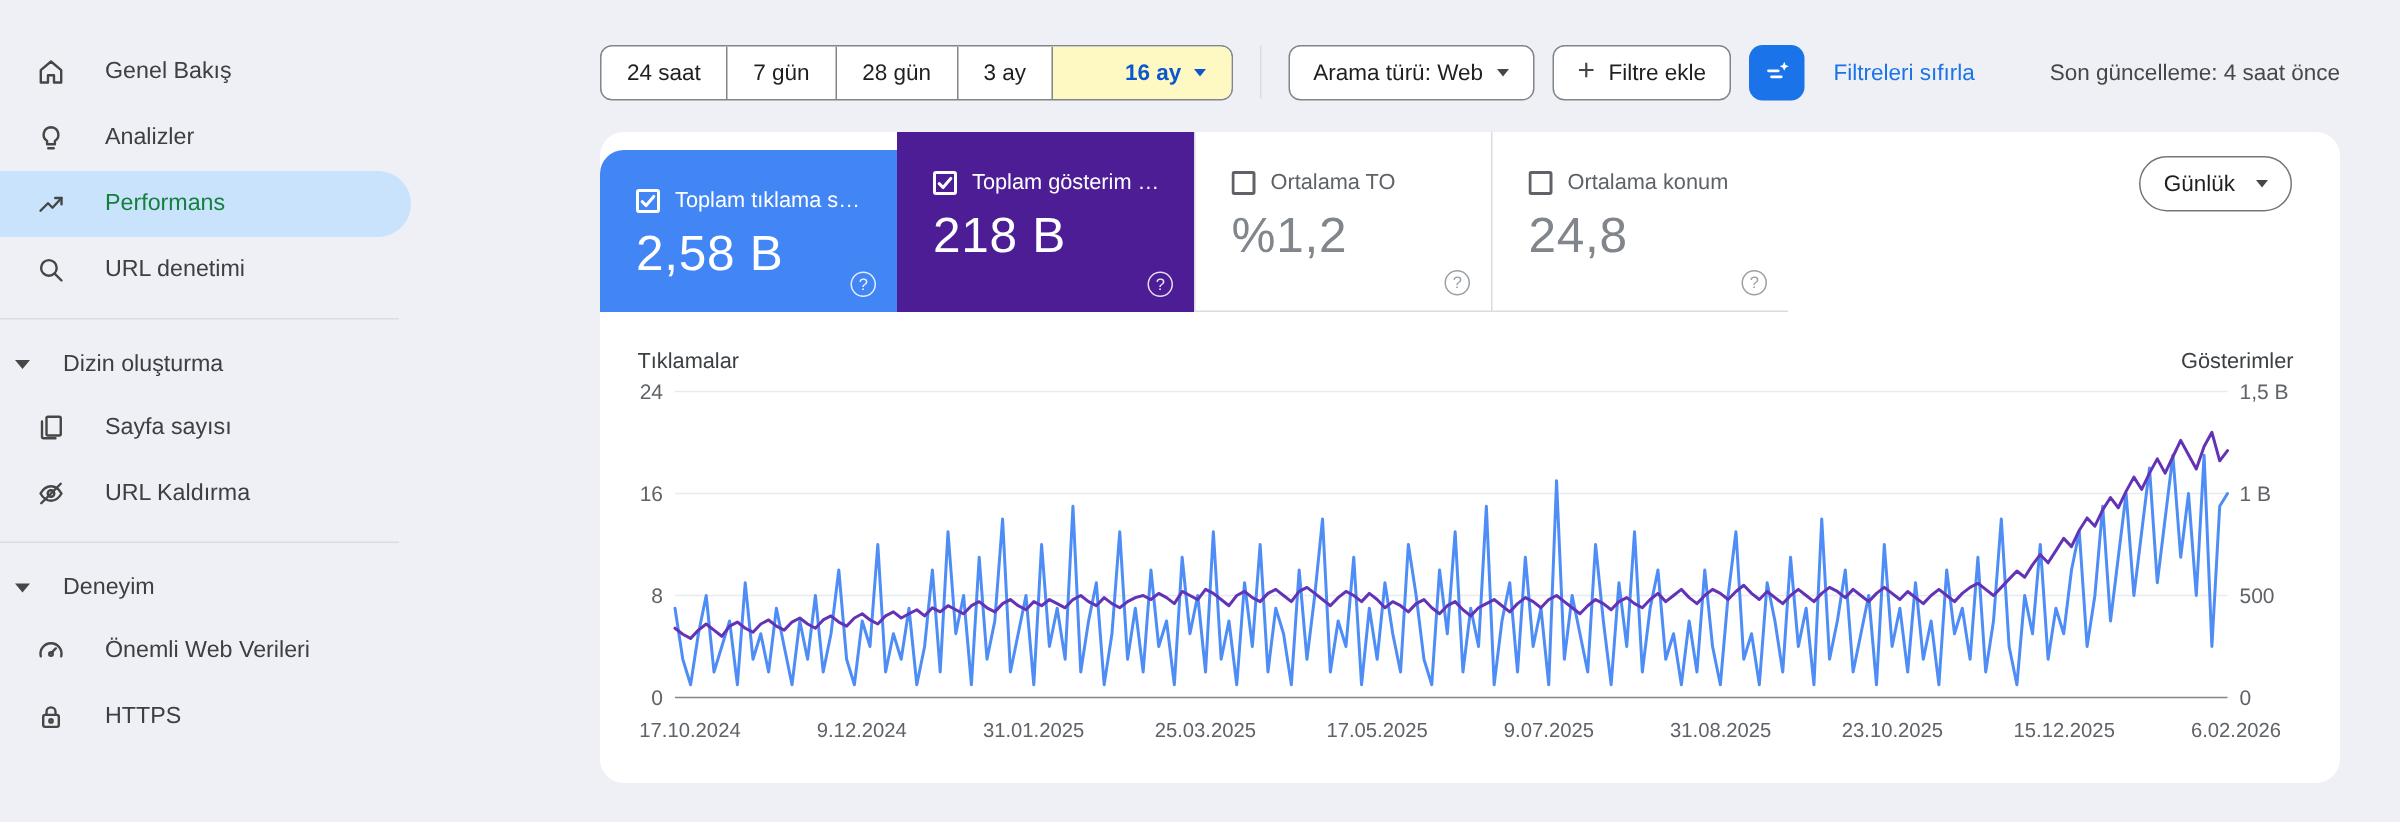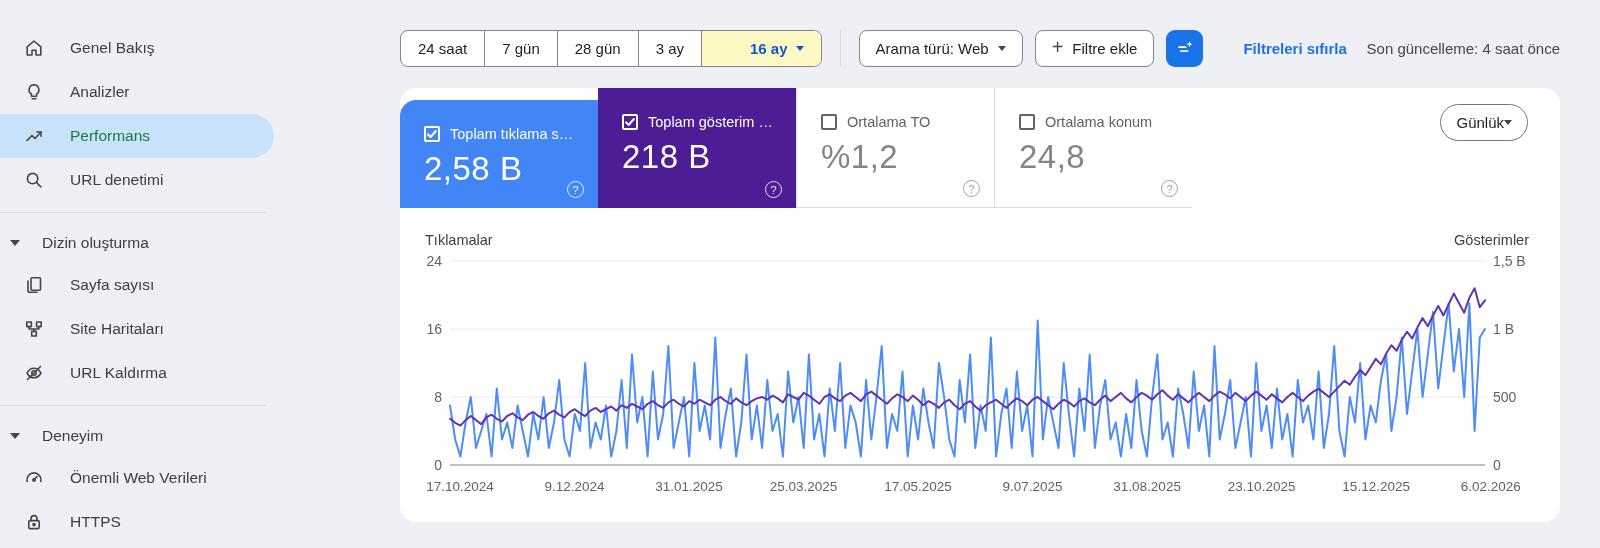--- a/index.html
+++ b/index.html
@@ -39,21 +39,21 @@
   .pill-btn {
     display:flex; align-items:center; gap:9px; height:37px; padding:15px 16px;
     background:#fff; border:1px solid #80868b; border-radius:8px;
     font-size:15px; color:#1f1f1f; cursor:pointer; white-space:nowrap;
   }
   .plus { font-size:20px; color:#444746; line-height:1; margin-top:-2px; }
   .icon-btn-blue {
     width:37px; height:37px; border-radius:9px; background:#1a73e8; border:none;
     margin-left:12px; display:flex; align-items:center; justify-content:center; cursor:pointer;
   }
-  .reset-link { margin-left:40px; color:#1a73e8; font-size:15px; font-weight:bold; cursor:pointer; white-space:nowrap; }
+  .reset-link { margin-left:19px; color:#1a73e8; font-size:15px; font-weight:normal; cursor:pointer; white-space:nowrap; }
   .last-update { margin-left:auto; font-size:15px; color:#474747; white-space:nowrap; }
   
   .panel { background:#fff; border-radius:16px; height:434px; overflow:hidden; }
   .cards-row { display:flex; height:120px; position:relative; }
   .card { width:198px; padding:26px 0 0 24px; position:relative; cursor:pointer; }
   .card-blue { background:#4285f4; color:#fff; border-top-left-radius:16px;margin-top:12px; }
   .card-purple { background:#4c1d95; color:#fff; }
   .card-white { background:#fff; border-left:1px solid #dadce0; border-bottom:1px solid #dadce0; color:#5f6368; }
   .card-white:last-of-type { border-right:1px solid #dadce0; }
   .card-top { display:flex; align-items:center; gap:10px; font-size:14.5px; white-space:nowrap; overflow:hidden; }
@@ -64,21 +64,21 @@
   .card-white .card-value { color:#80868b; }
   .help-dot {
     position:absolute; right:14px; bottom:10px; width:17px; height:17px; border-radius:50%;
     border:1.5px solid rgba(255,255,255,.85); color:rgba(255,255,255,.9);
     font-size:11px; display:flex; align-items:center; justify-content:center; cursor:pointer;
   }
   .card-white .help-dot { border-color:#9aa0a6; color:#9aa0a6; }
   .cards-filler { flex:1; position:relative; }
   .granularity-btn {
     position:absolute; top:16px; right:32px; height:37px; padding:0 15px;
-    display:flex; align-items:center; gap:0; background:#fff;
+    display:flex; align-items:center; gap:14px; background:#fff;
     border:1px solid #747775; border-radius:19px; font-size:15px; color:#1f1f1f; cursor:pointer;
   }
   .chart-wrap { height:314px; }
 </style>
 </head>
 <body>
 
 <nav class="sidebar">
   <div class="nav-item">
     <span class="ic">
@@ -123,31 +123,20 @@
     <span>Dizin oluşturma</span>
   </div>
   <div class="nav-item">
     <span class="ic">
       <svg viewBox="0 0 20 20">
           <rect x="7" y="2.8" width="9.5" height="12.5" rx="1"></rect>
           <path d="M4 6 V16.2 a1 1 0 0 0 1 1 H13"></path>
         </svg>
     </span>
     <span>Sayfa sayısı</span>
-  </div>
-  <div class="nav-item">
-    <span class="ic">
-      <svg viewBox="0 0 20 20">
-          <rect x="2.8" y="3" width="4.6" height="4.6"></rect>
-          <rect x="12.6" y="3" width="4.6" height="4.6"></rect>
-          <rect x="7.7" y="12.4" width="4.6" height="4.6"></rect>
-          <path d="M5.1 7.6 V10 H14.9 V7.6 M10 10 V12.4"></path>
-        </svg>
-    </span>
-    <span>Site Haritaları</span>
   </div>
   <div class="nav-item">
     <span class="ic">
       <svg viewBox="0 0 20 20">
           <path d="M3 10 c1.8-3.2 4.4-4.8 7-4.8 2.6 0 5.2 1.6 7 4.8 -1.8 3.2-4.4 4.8-7 4.8 -2.6 0-5.2-1.6-7-4.8 Z"></path>
           <circle cx="10" cy="10" r="2.2"></circle>
           <path d="M3.5 16.5 16.5 3.5"></path>
         </svg>
     </span>
     <span>URL Kaldırma</span>

